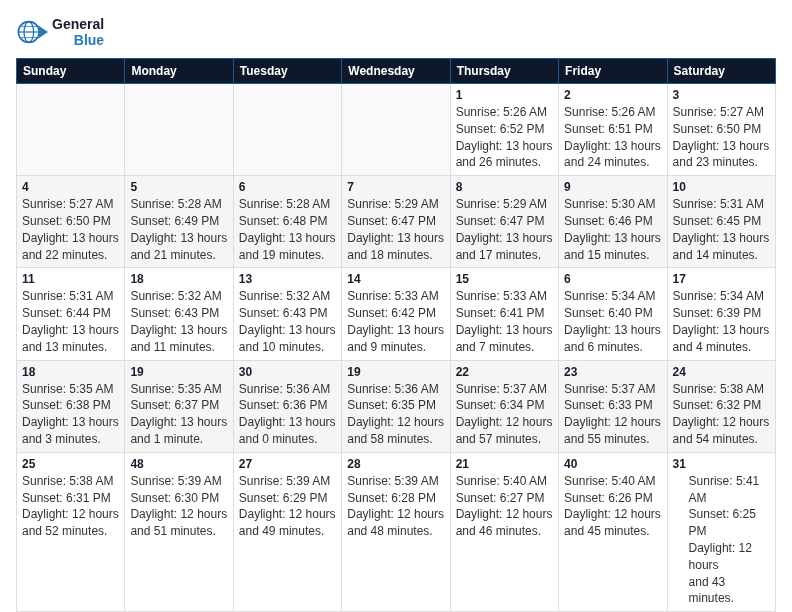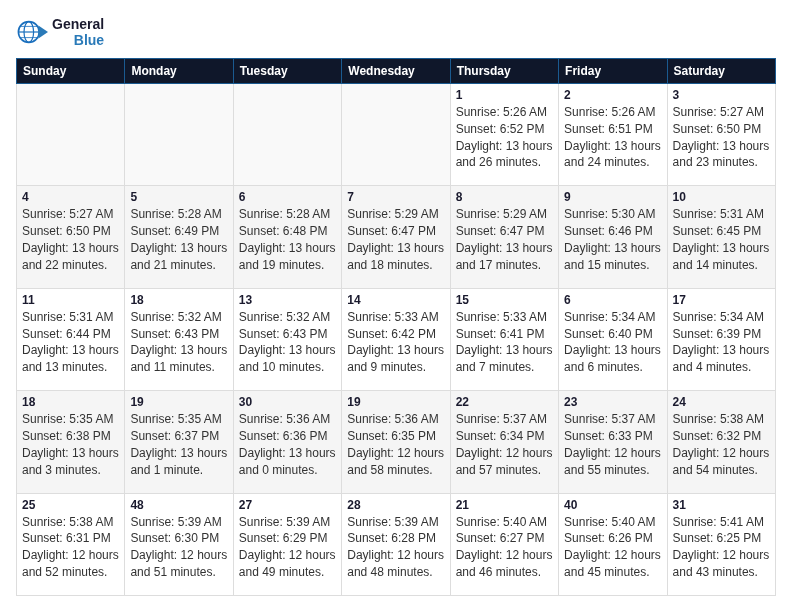--- a/index.html
+++ b/index.html
@@ -351,21 +351,21 @@
           </td>
           <td>
             <span class="day-num">40</span>
             <div class="day-info" style="white-space: pre-line;">Sunrise: 5:40 AM
 Sunset: 6:26 PM
 Daylight: 12 hours
 and 45 minutes.</div>
           </td>
           <td>
             <span class="day-num">31</span>
-            <div class="day-info" style="white-space: pre-line;">Sunrise: 5:41 AM
+            <div class="day-info" style="white-space: pre-line; margin-left: 16px;">Sunrise: 5:41 AM
 Sunset: 6:25 PM
 Daylight: 12 hours
 and 43 minutes.</div>
           </td>
         </tr>
       </tbody>
   </table>
 </div>
 
 </body></html>

